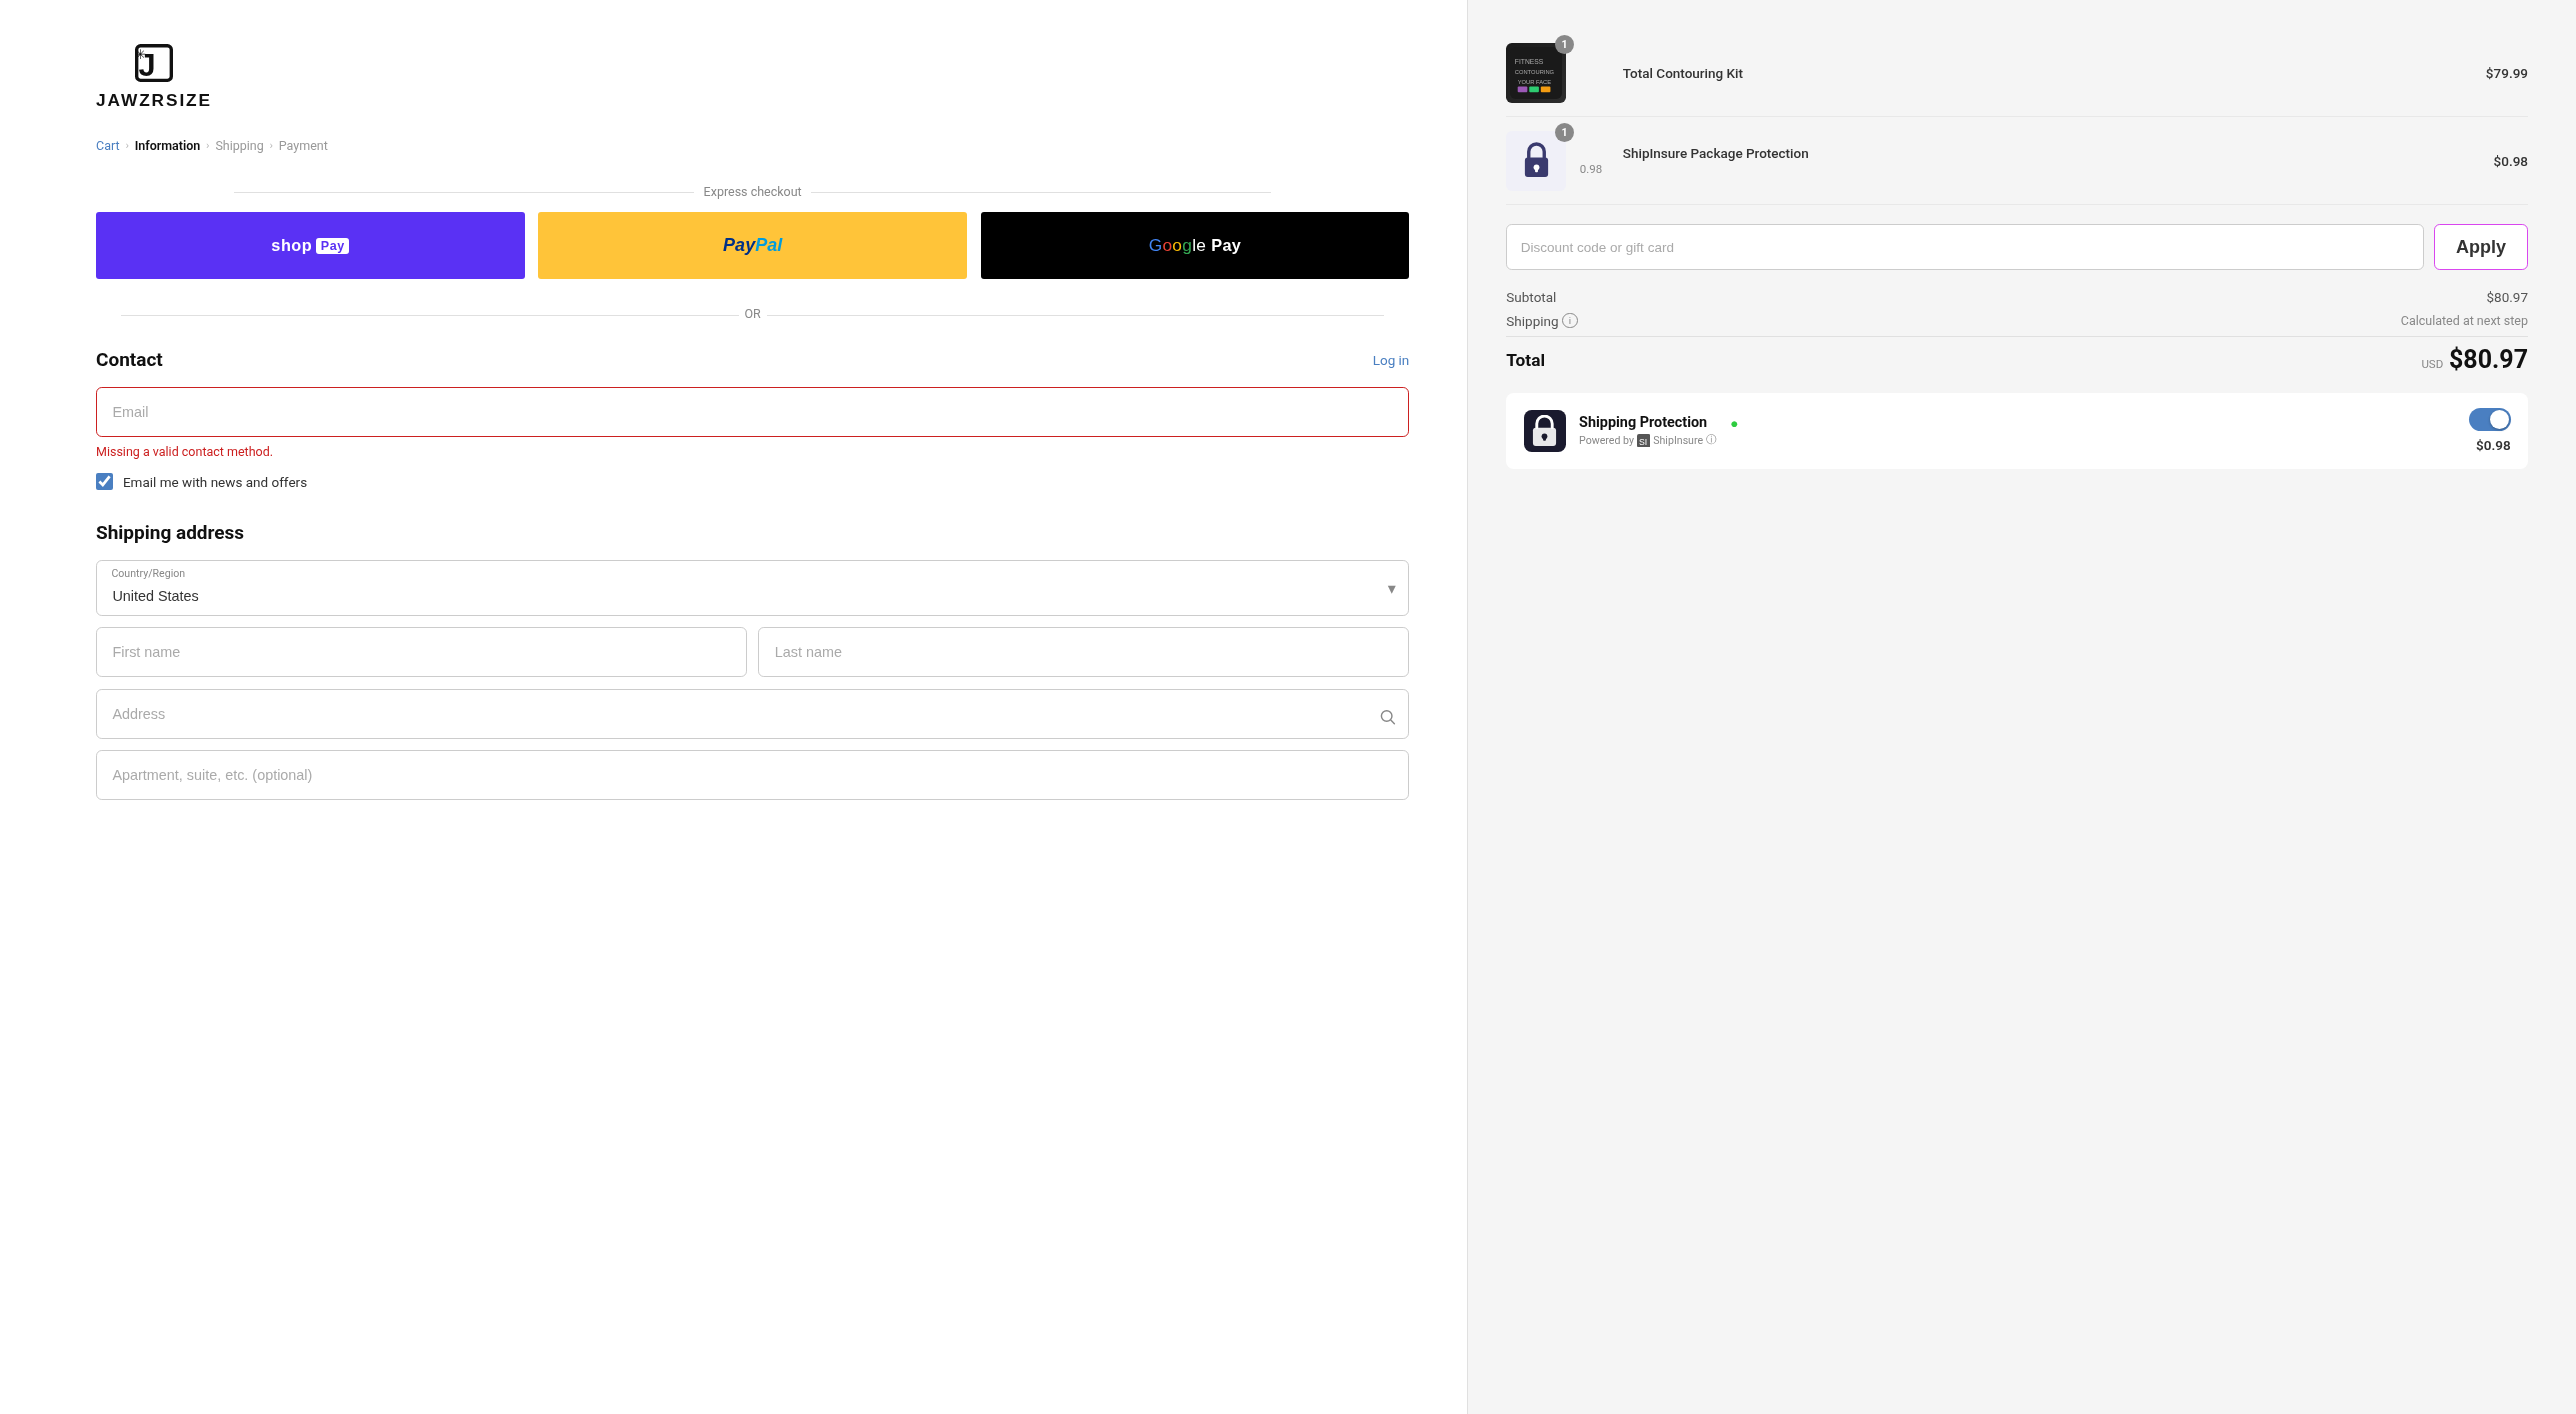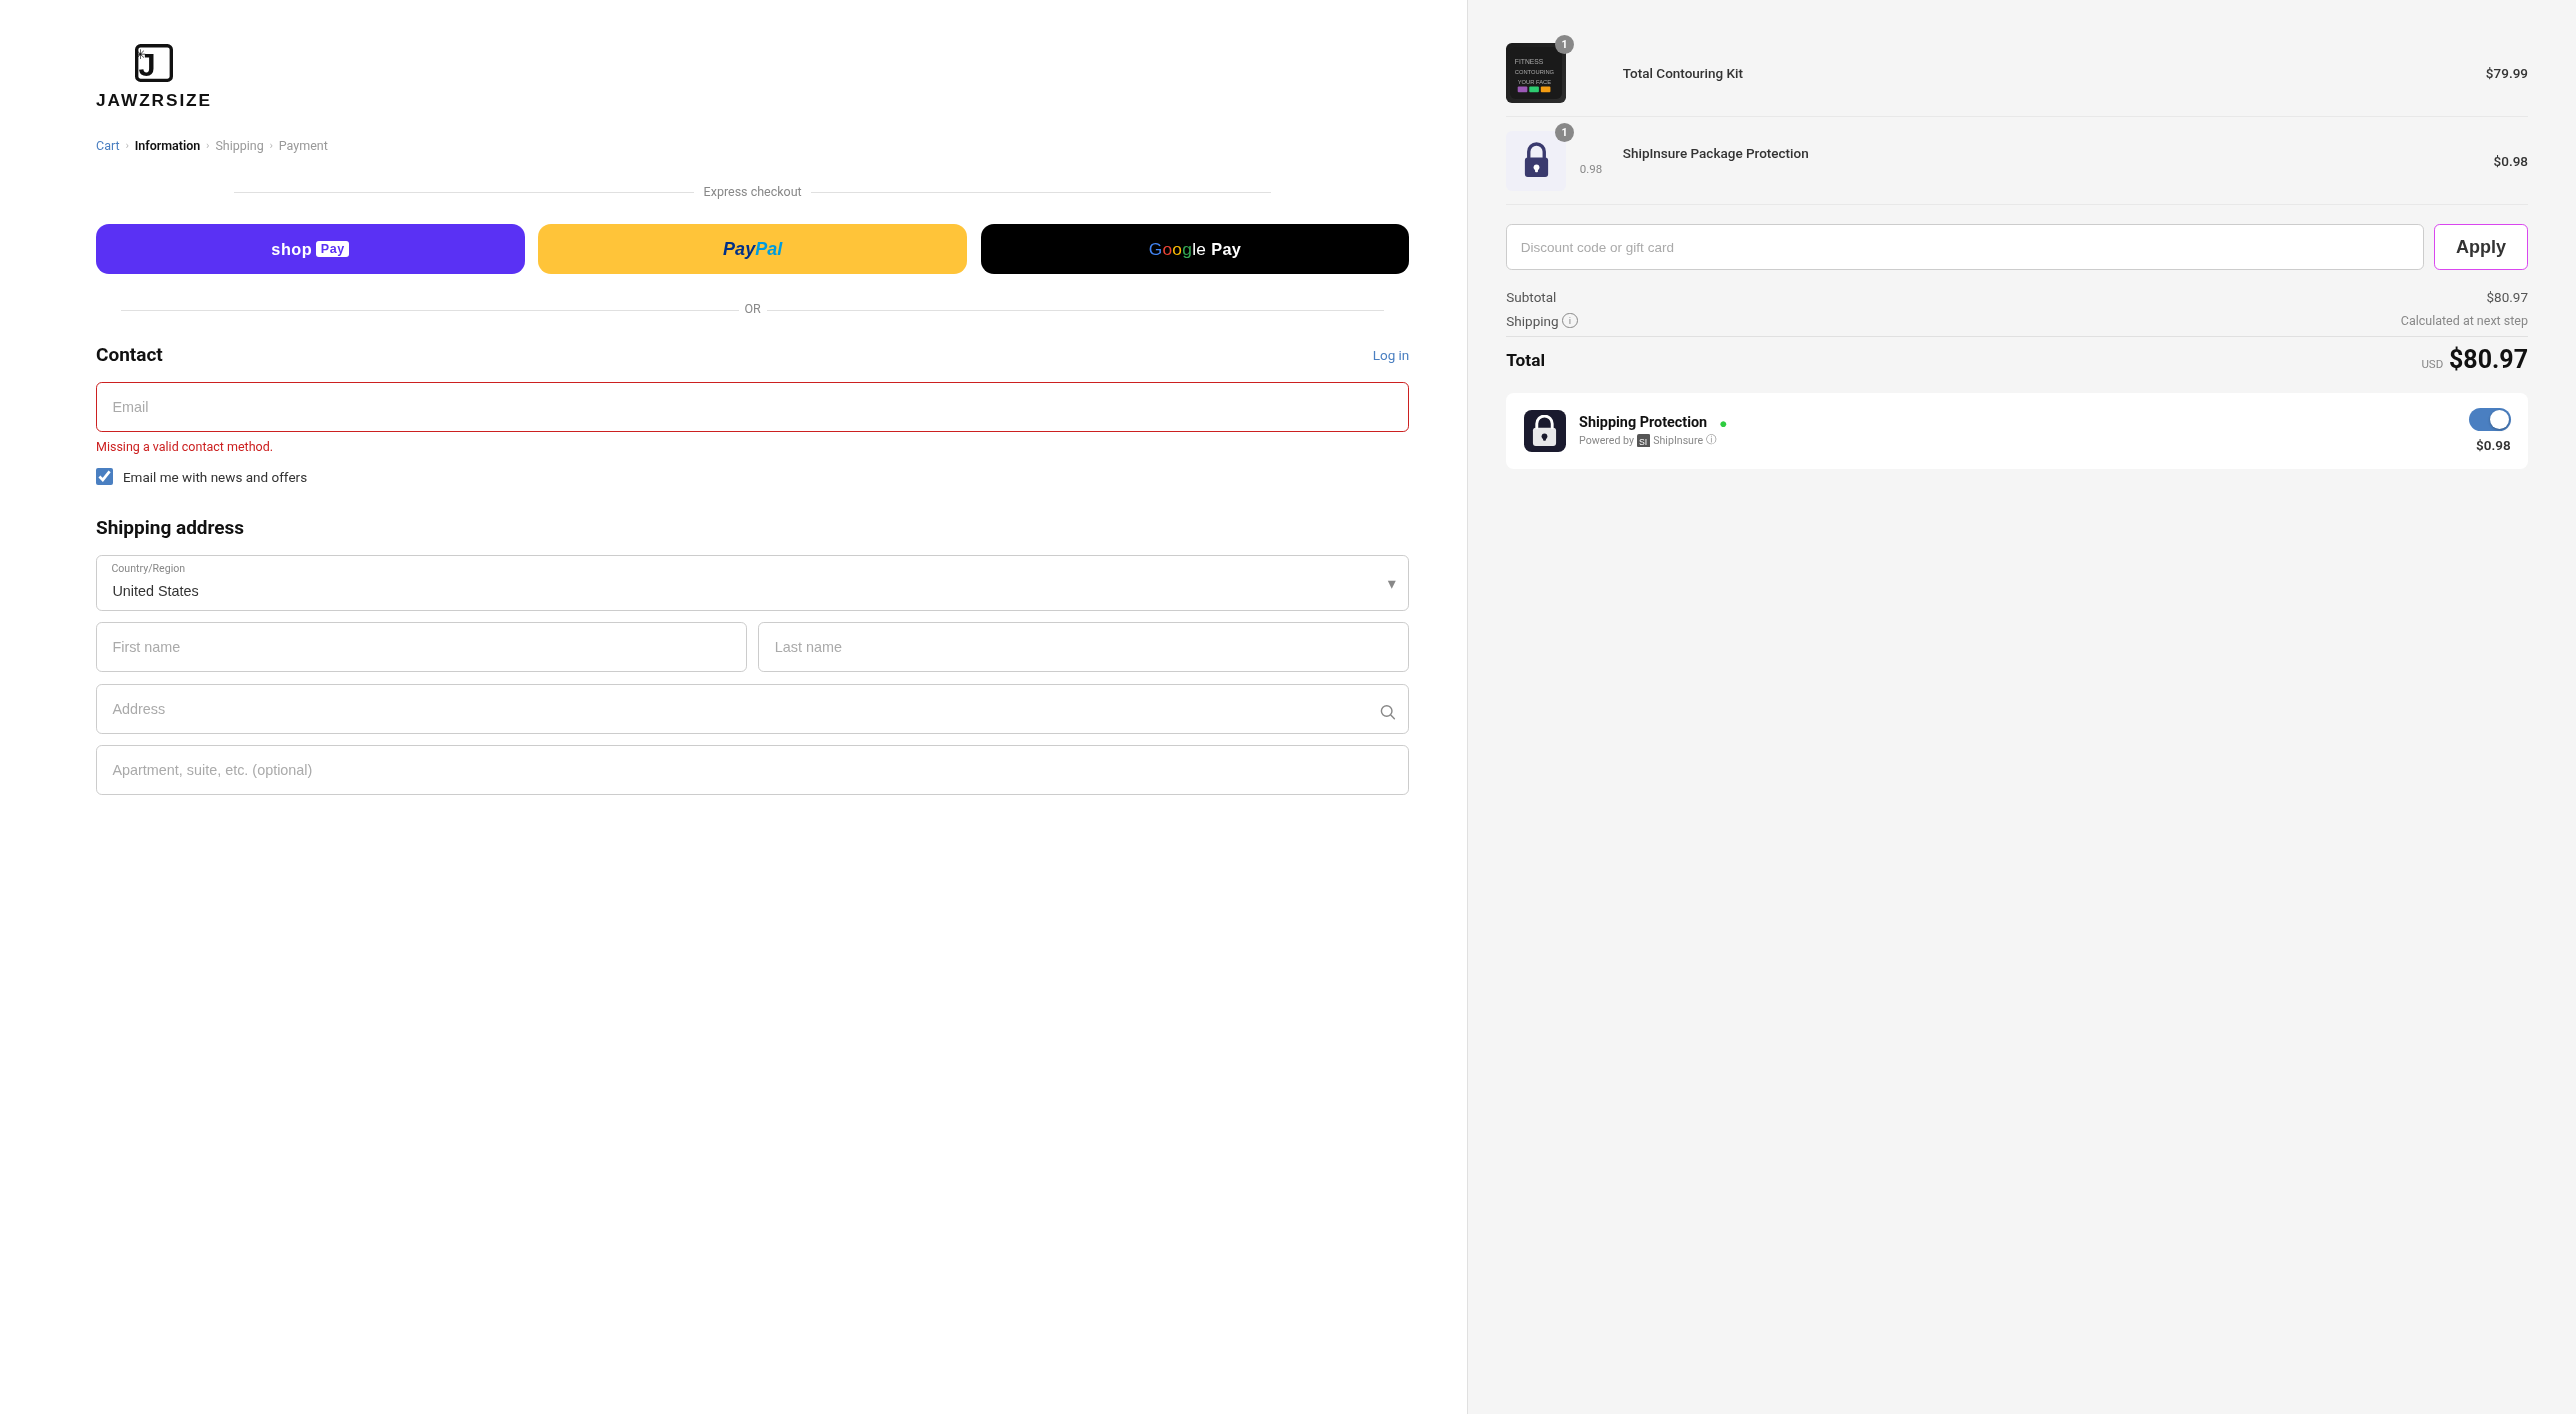--- a/index.html
+++ b/index.html
@@ -90,30 +90,29 @@
     }
 
     
     .payment-buttons {
       display: flex;
       gap: 13.5px;
       margin-bottom: 27px;
     }
     .pay-btn {
       flex: 1;
-      height: 50px;
+      height: 67px;
       border: none;
-      border-radius: 13px;
+      border-radius: 3px;
       cursor: pointer;
       display: flex;
       align-items: center;
       justify-content: center;
       font-size: 15.4px;
       font-weight: 700;
-      margin-top: 12px;
     }
     .shoppay-btn { background: #5a31f4; color: white; }
     .paypal-btn { background: #ffc439; color: #003087; font-style: italic; }
     .gpay-btn { background: #000; color: white; }
 
     
     .or-divider {
       text-align: center;
       font-size: 12.5px;
       color: #888;
@@ -343,21 +342,21 @@
       width: 42px;
       height: 42px;
       background: #1a1a2e;
       border-radius: 7.7px;
       display: flex;
       align-items: center;
       justify-content: center;
       flex-shrink: 0;
     }
     .sp-info { flex: 1; }
-    .sp-title { font-size: 14.4px; font-weight: 700; color: #111; display: flex; align-items: center; gap: 12px; }
+    .sp-title { font-size: 14.4px; font-weight: 700; color: #111; display: flex; align-items: center; gap: 23px; }
     .sp-green-dot { color: #2ecc40; font-size: 13.5px; }
     .sp-powered { font-size: 10.6px; color: #888; margin-top: 1.9px; display: flex; align-items: center; gap: 2.9px; }
     .sp-right { display: flex; flex-direction: column; align-items: flex-end; gap: 5.8px; }
     .toggle-wrap {
       width: 42px;
       height: 23px;
       background: #4a7fc1;
       border-radius: 11.5px;
       position: relative;
       cursor: pointer;

